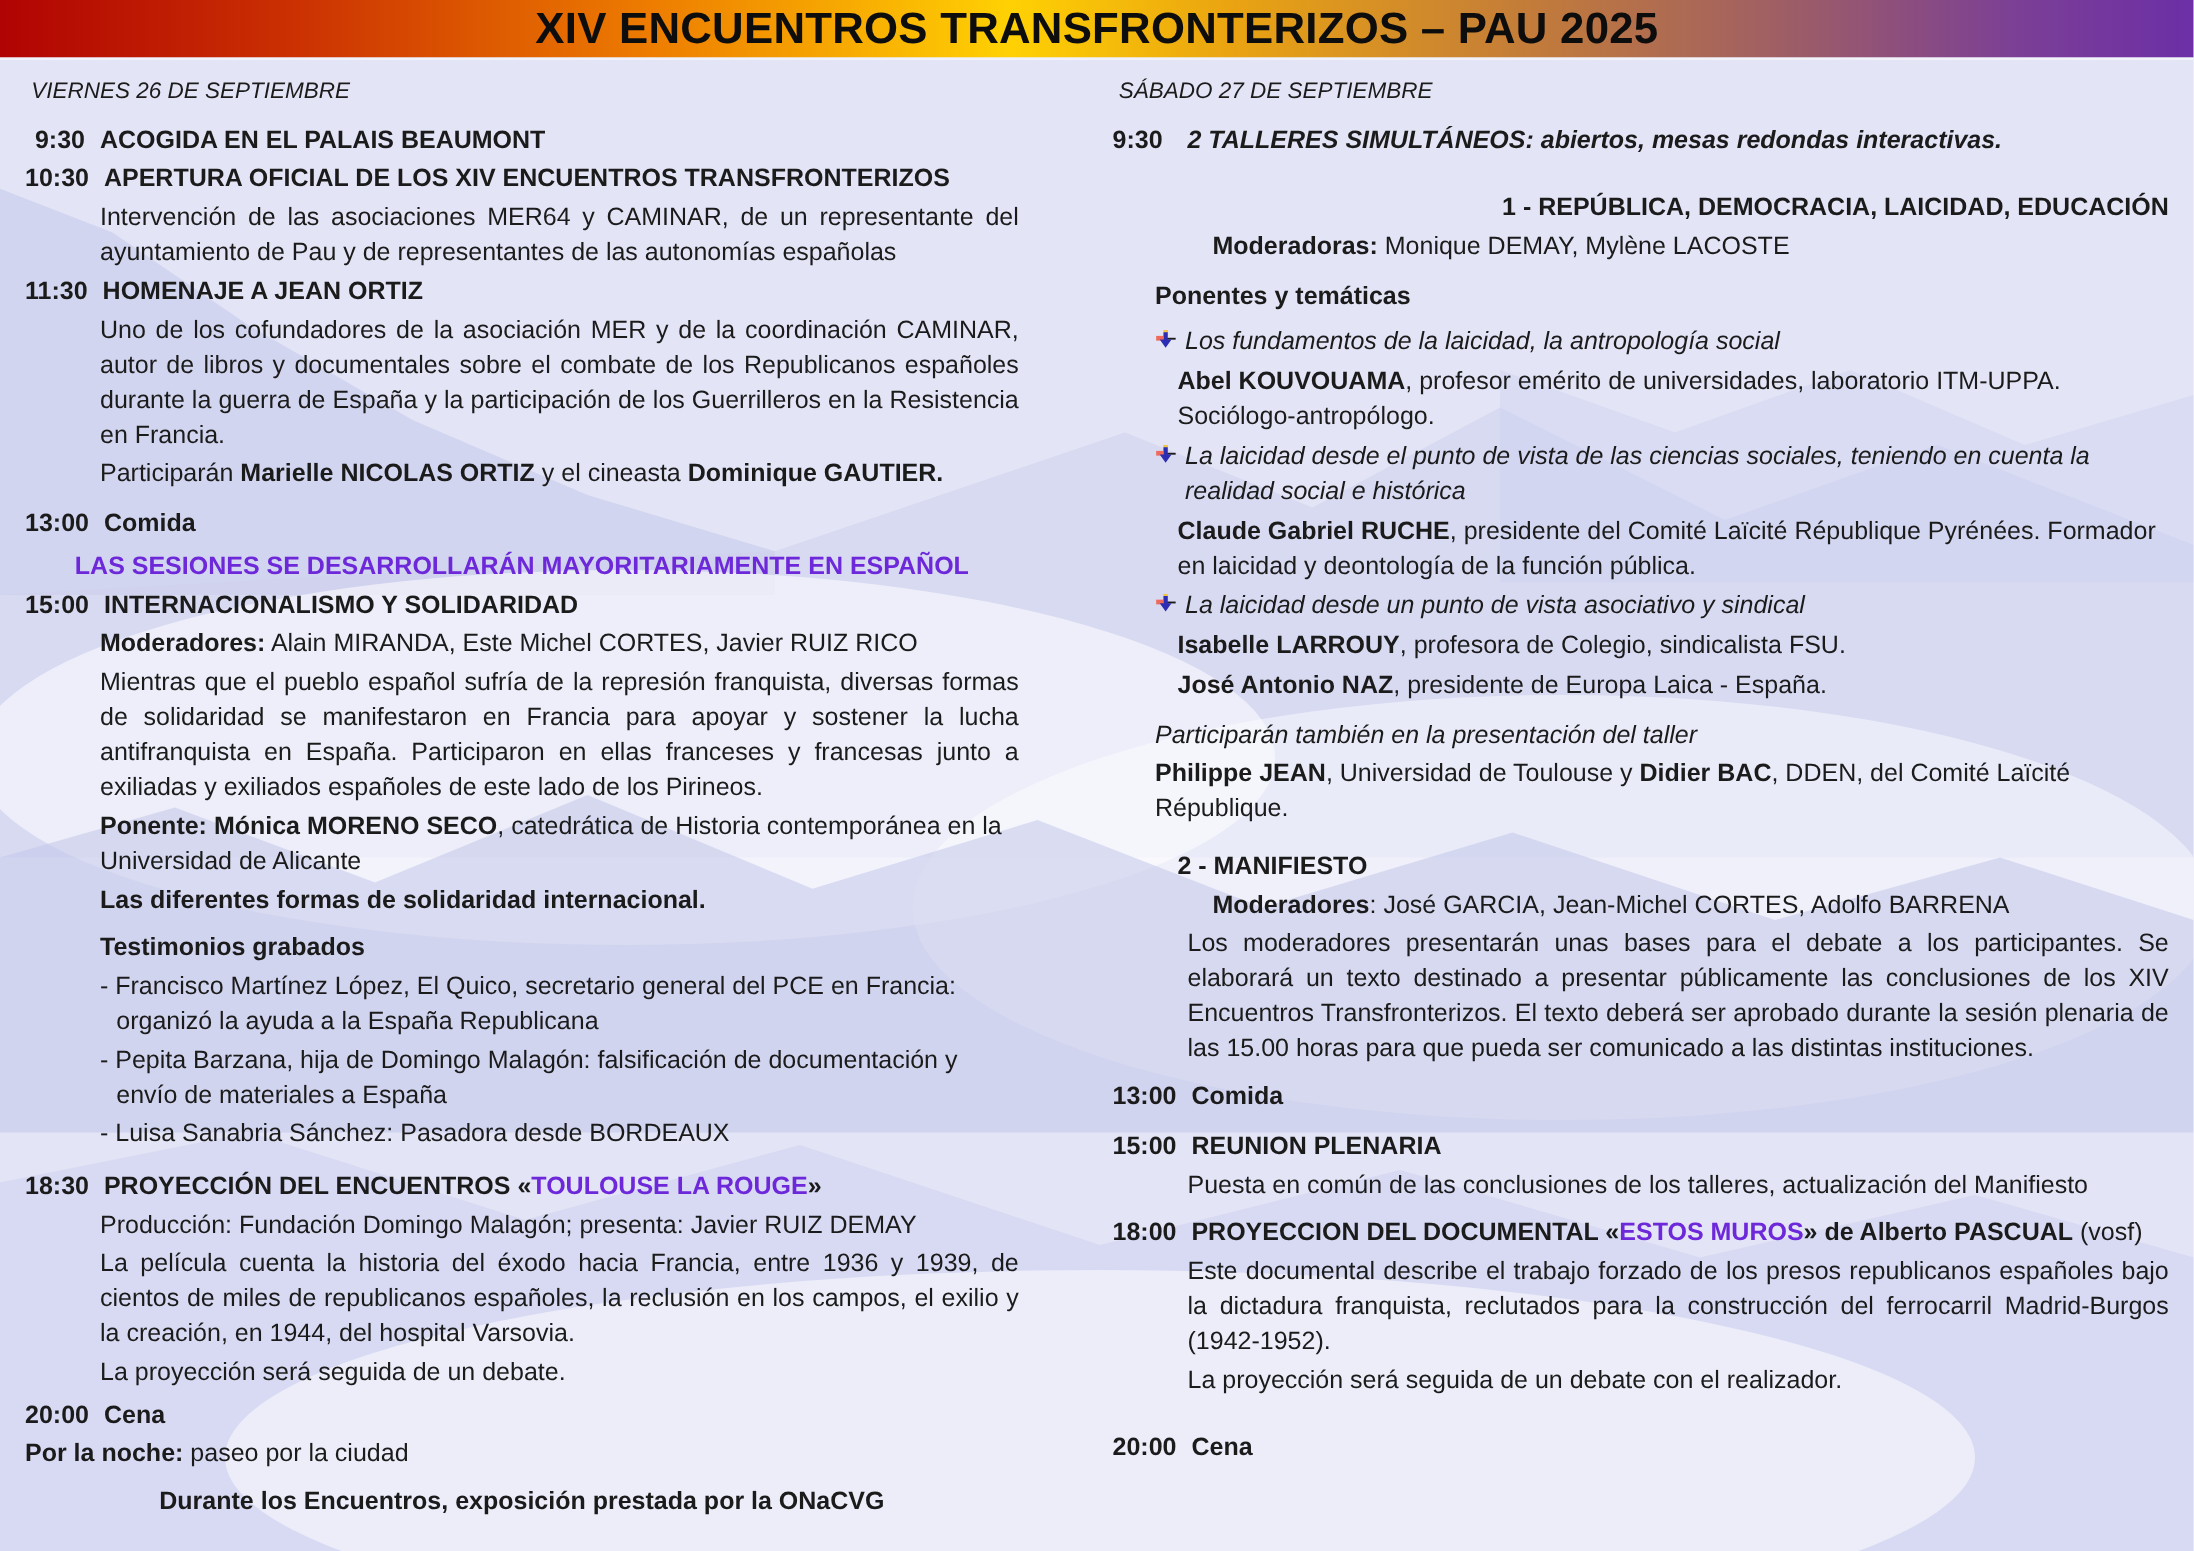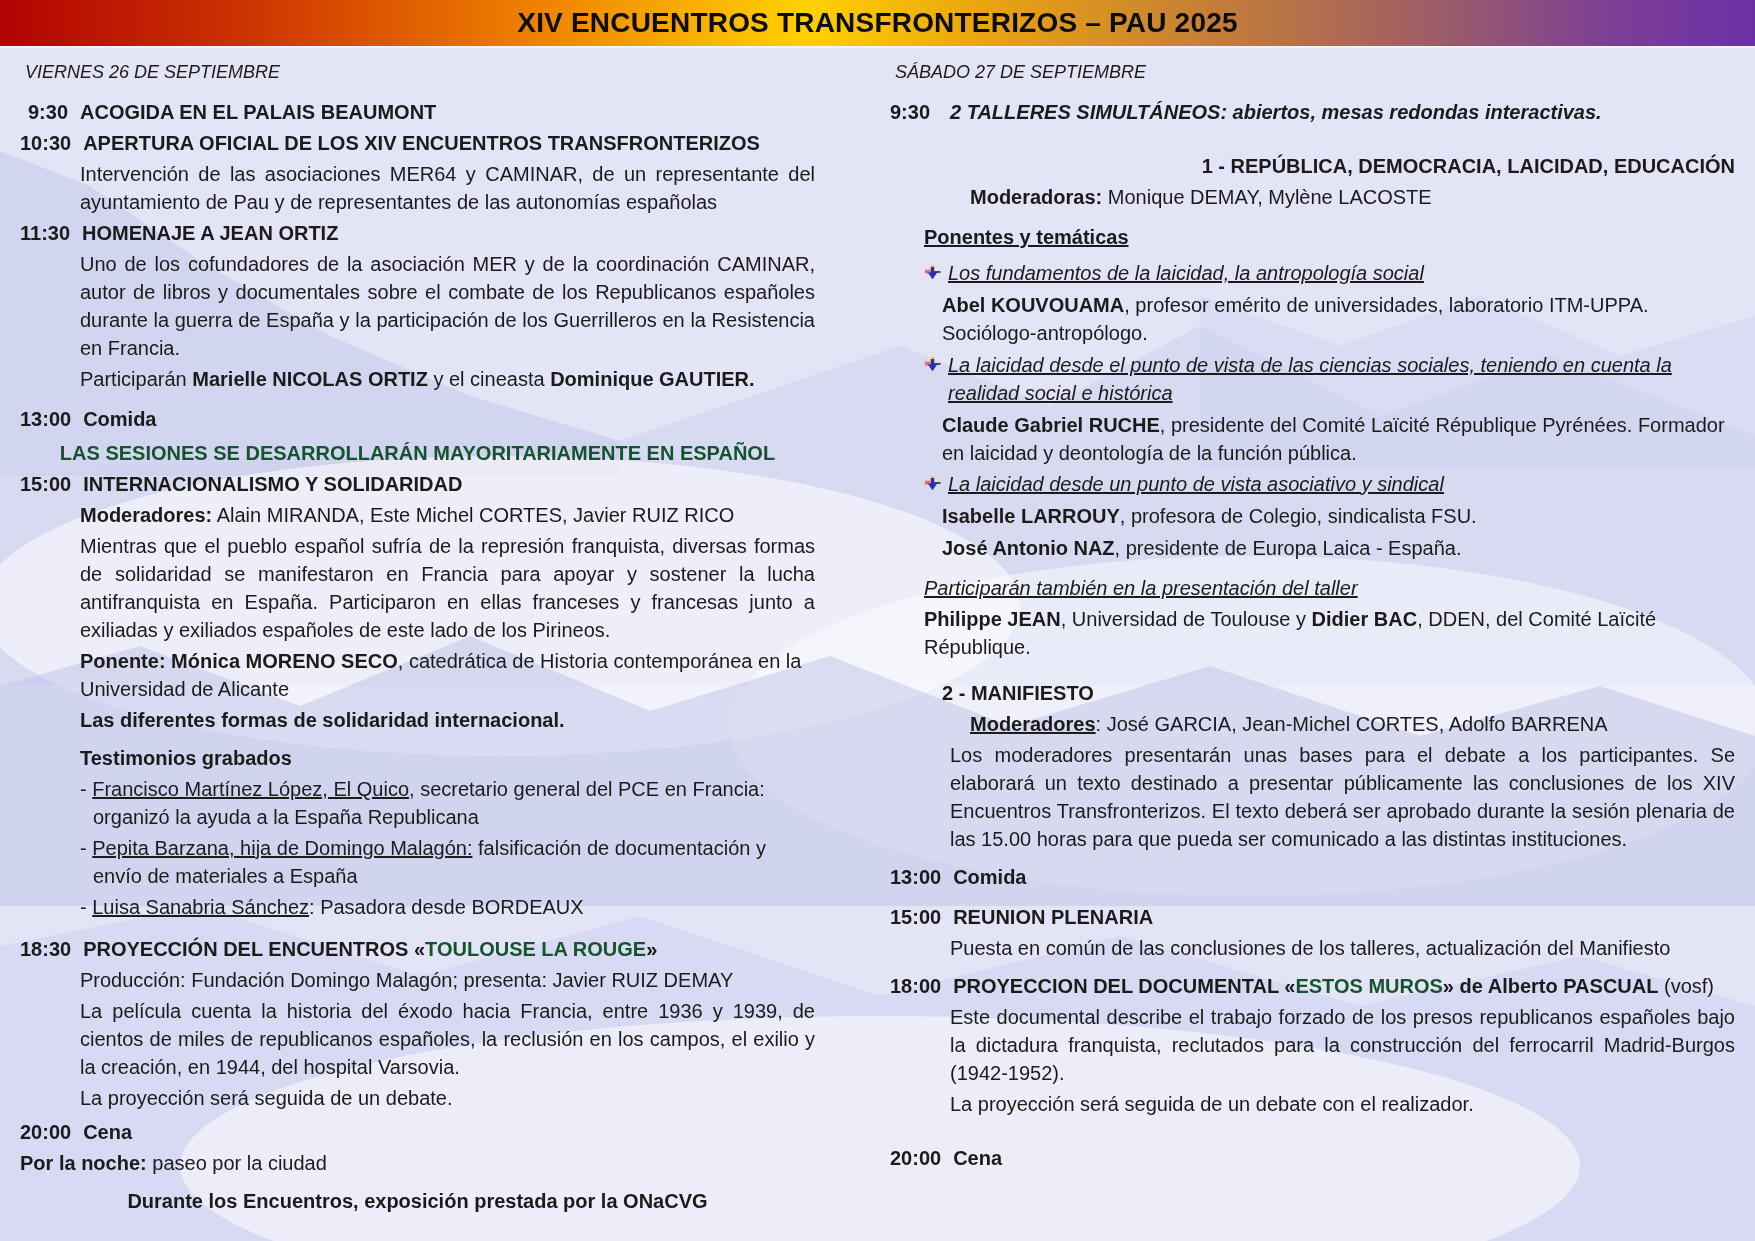--- a/index.html
+++ b/index.html
@@ -7,21 +7,21 @@
     position:relative;width:1755px;height:1241px;overflow:hidden;
     background:#e3e4f6;color:#1b1b1b;
     font-family:"Liberation Sans",sans-serif;font-size:20px;line-height:28px;
   }
   .banner{
     position:relative;height:46px;z-index:3;
     display:flex;align-items:center;justify-content:center;
     background:linear-gradient(90deg,#b00303 0%,#cc3302 14%,#ee7e00 30%,#ffd103 46%,#eaa411 56%,#c27b3a 70%,#9c5c68 82%,#7b3f96 92%,#6c2fa6 100%);
     border-bottom:2px solid #f2f2fb;
   }
-  .banner h1{margin:0;font-size:28px;font-weight:bold;color:#0d0d0d;letter-spacing:.2px;}
+  .banner h1{margin:0;font-size:35px;font-weight:bold;color:#0d0d0d;letter-spacing:.2px;}
   svg.mountains{position:absolute;left:0;top:46px;width:1755px;height:1195px;z-index:0;}
   .content{position:absolute;left:0;top:50px;width:1755px;z-index:2;display:flex;}
   .col{position:relative;box-sizing:content-box;}
   .col-left{width:795px;padding:6px 0 0 20px;}
   .col-right{width:845px;padding:6px 0 0 10px;margin-left:65px;}
   .day{font-size:18px;font-weight:normal;font-style:italic;margin:2px 0 12px 5px;}
   .line{margin-top:3px;}
   .line.has-time{display:flex;align-items:flex-start;}
   .time{flex:0 0 48px;font-weight:bold;}
   .col-left .time{text-align:right;}
@@ -35,22 +35,22 @@
   .ind-ponentes{margin-left:34px;}
   .ind-speaker{margin-left:52px;}
   .center{margin-left:0 !important;text-align:center;}
   .just{text-align:justify;}
   .dash-line{margin-left:60px;padding-left:13px;text-indent:-13px;}
   .arrow-line{margin-left:34px;padding-left:24px;text-indent:-24px;}
   .arrow-ic{display:inline-block;width:24px;text-indent:0;}
   .arrow-ic svg{vertical-align:-2px;}
   .s-b{font-weight:bold;}
   .s-i{font-style:italic;}
-  .s-u{text-decoration:underline;margin-top:24px;}
-  .s-r{color:#14532d;}
+  .s-u{margin-top:24px;}
+  .s-r{color:#6d28d9;}
 </style>
 </head>
 <body>
 
 <div class="page">
 
   <div class="banner">
     <h1>XIV ENCUENTROS TRANSFRONTERIZOS – PAU 2025</h1>
   </div>
 

